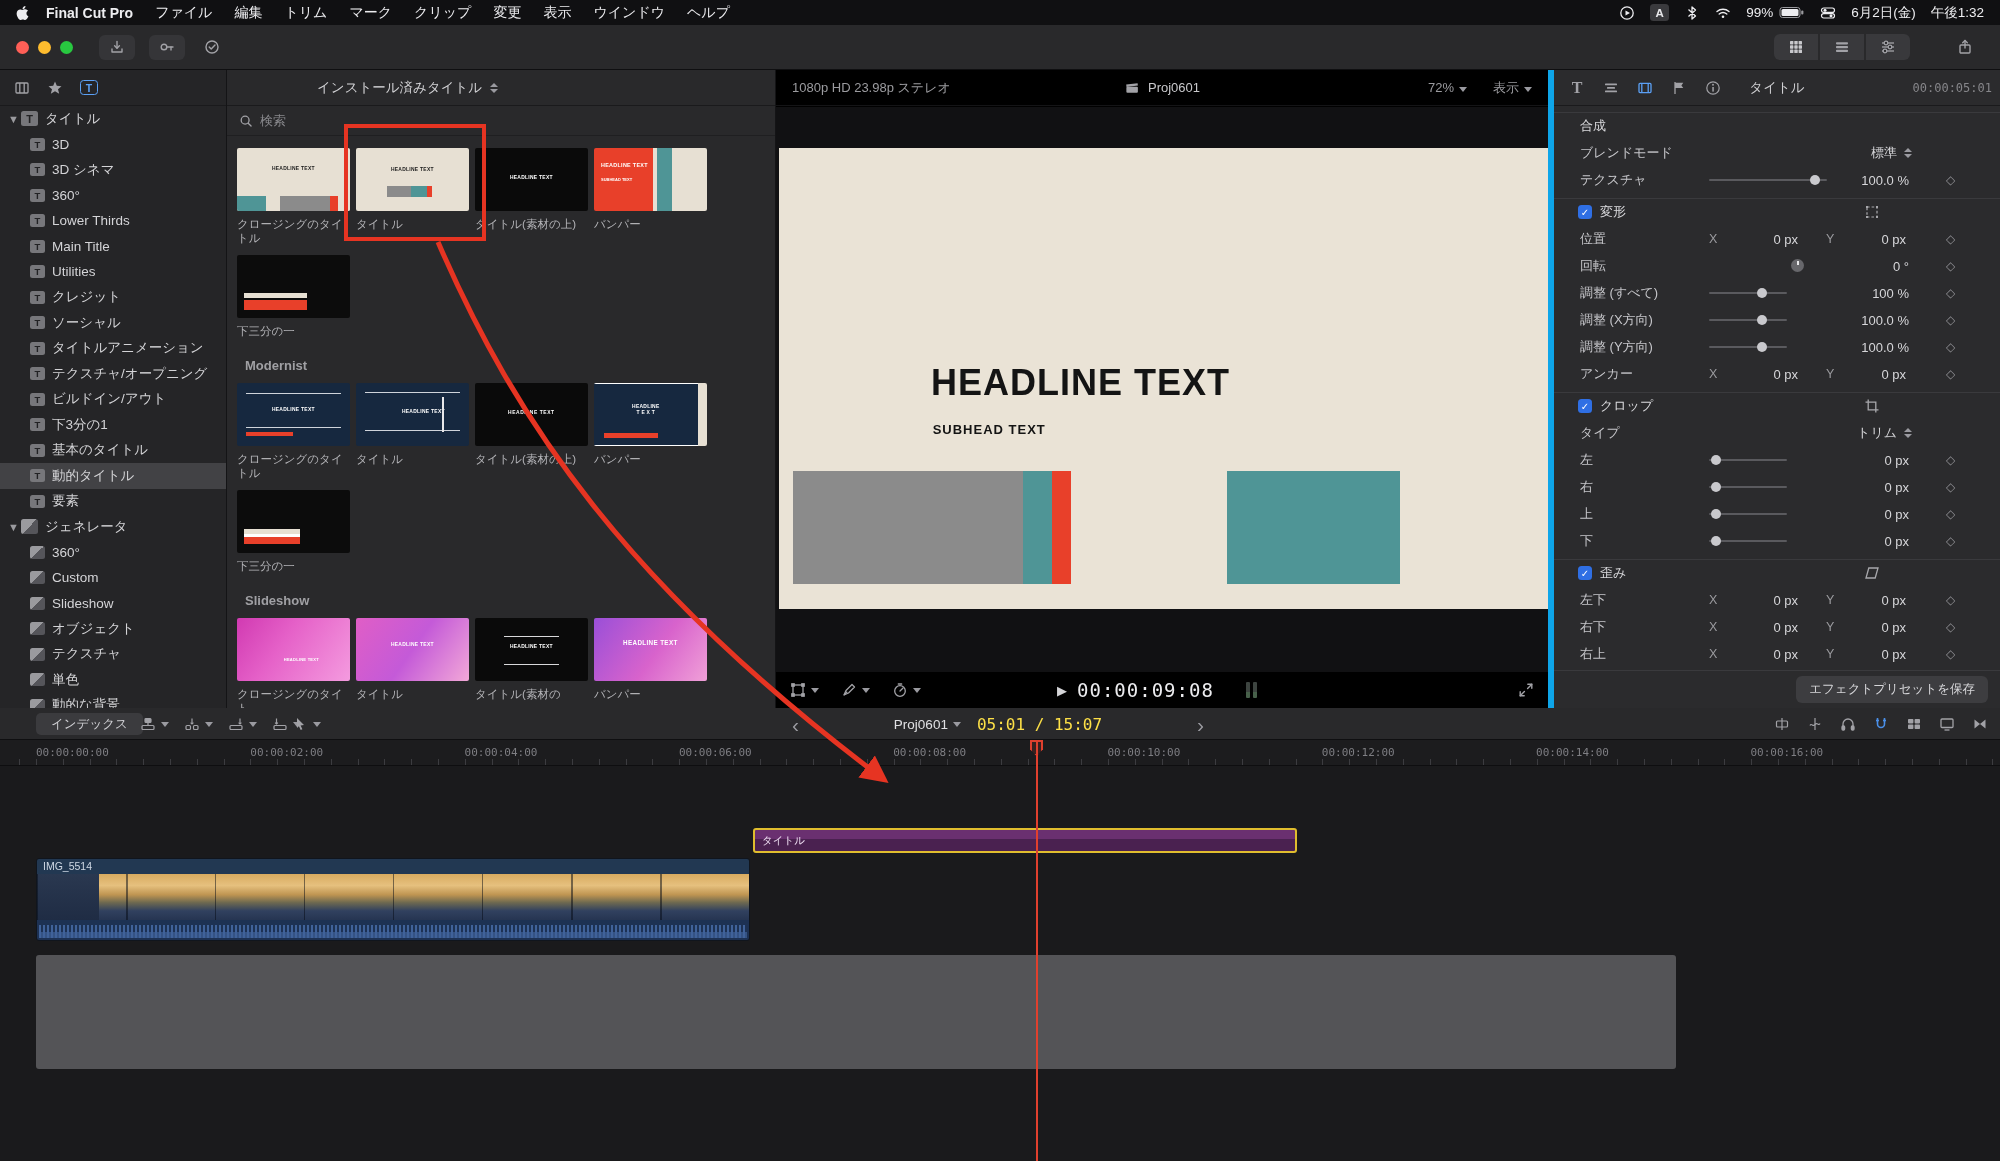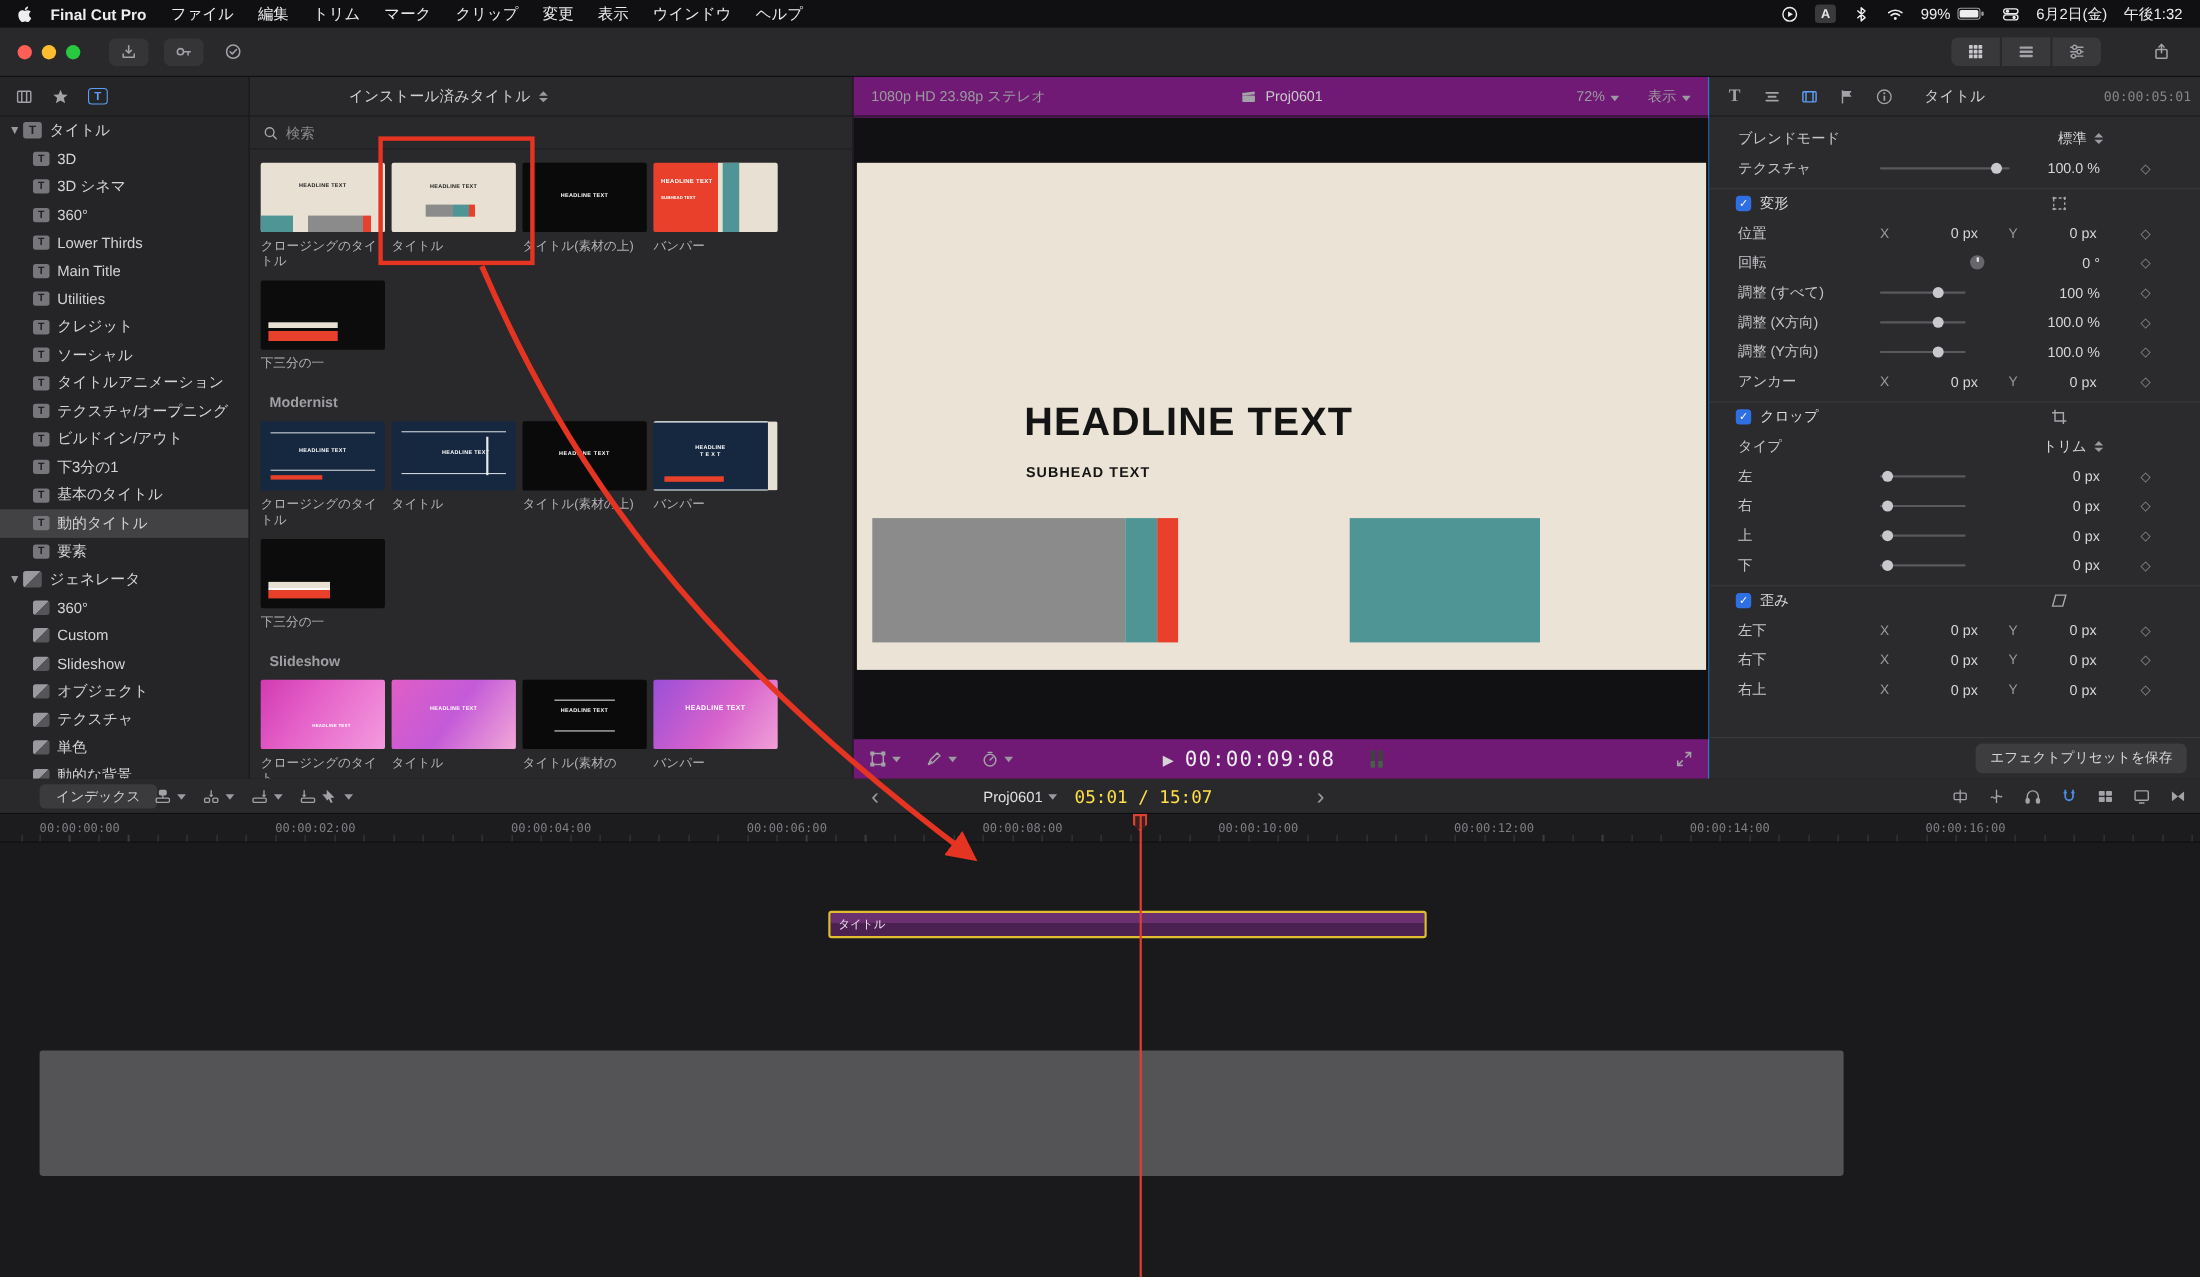--- a/index.html
+++ b/index.html
@@ -111,21 +111,21 @@
   .v-skylight-closing .th-text { left:-38%; top:58%; transform:scale(.45); }
   .v-skylight-title { background:linear-gradient(125deg,#e05ec6 0%,#c45ad8 50%,#f2a8d8 100%); }
   .v-skylight-title .th-text { top:34%; }
   .v-skylight-overlay { background:#0a0a0a; }
   .v-skylight-overlay .th-text { top:36%; }
   .v-skylight-overlay::before { content:""; position:absolute; left:26%; right:26%; top:28%; height:1px; background:#d8d8da; box-shadow:0 28px 0 #d8d8da; }
   .v-skylight-bumper { background:linear-gradient(125deg,#9a4fd8 0%,#d863cc 55%,#f0a0d8 100%); }
   .v-skylight-bumper .th-text { top:32%; transform:scale(.7); }
 
   
-  #viewer { width:778px; height:100%; background:#701a75; border-right:1px solid #0ea5e9; position:relative; }
+  #viewer { width:778px; height:100%; background:#000000; border-right:6px solid #0ea5e9; position:relative; }
   #viewer-header { height:36px; border-bottom:1px solid #141416; display:flex; align-items:center; padding:0 16px; font-size:13px; color:#9b9b9f; position:relative; }
   #viewer-project { position:absolute; left:50%; transform:translateX(-50%); display:flex; align-items:center; gap:8px; color:#c9c9cc; }
   #viewer-header .right { margin-left:auto; display:flex; align-items:center; gap:26px; }
   #viewer-canvas { position:absolute; top:37px; left:0; right:0; bottom:36px; background:#111113; overflow:hidden; }
   #v-frame { position:absolute; left:3px; top:41px; width:772px; height:461px; background:#eae3d6; }
   #v-headline { position:absolute; left:19.7%; top:46.5%; font-size:36px; font-weight:800; letter-spacing:1px; color:#141414; white-space:nowrap; }
   #v-subhead { position:absolute; left:19.9%; top:59.5%; font-size:13px; font-weight:bold; letter-spacing:1px; color:#141414; }
   .v-shape { position:absolute; top:70%; height:24.5%; }
   .v-gray { left:1.8%; width:29.8%; background:#8b8b8b; }
   .v-teal1 { left:31.6%; width:3.8%; background:#4f9596; }
@@ -711,20 +711,23 @@
               <circle cx="8" cy="8" r="6.2"></circle>
               <rect x="7.3" y="7" width="1.5" height="4.6" fill="currentColor" stroke="none"></rect>
               <circle cx="8" cy="4.8" r=".95" fill="currentColor" stroke="none"></circle>
             </svg>
           </span>
         </span>
       <span id="insp-title">タイトル</span>
       <span id="insp-timecode" class="mono">00:00:05:01</span>
     </div>
     <div id="inspector-rows">
+        <div class="insp-row insp-section">
+          <span class="sec-name" style="left:26px">合成</span>
+        </div>
         <div class="insp-row">
           <span class="insp-label">ブレンドモード</span>
           <span class="popup">
             <span>標準</span>
             <span class="updown">
               <i class="up"></i>
               <i class="down"></i>
             </span>
           </span>
         </div>
@@ -1003,20 +1006,25 @@
       <span class="ruler-label" style="left: 678.9px;">00:00:06:00</span>
       <span class="ruler-label" style="left: 893.2px;">00:00:08:00</span>
       <span class="ruler-label" style="left: 1107.5px;">00:00:10:00</span>
       <span class="ruler-label" style="left: 1321.8px;">00:00:12:00</span>
       <span class="ruler-label" style="left: 1536.1px;">00:00:14:00</span>
       <span class="ruler-label" style="left: 1750.4px;">00:00:16:00</span>
     </div>
   <div id="title-clip">
     <span>タイトル</span>
   </div>
+  <div class="clip" id="clip-1">
+    <div class="clip-name">IMG_5514</div>
+    <div class="filmstrip"></div>
+    <div class="waveform"></div>
+  </div>
   <div id="gap-clip"></div>
   <div id="playhead-head"></div>
   <div id="playhead"></div>
 </div>
 
 <svg id="annotation-overlay" width="2000" height="1161" viewBox="0 0 2000 1161">
   <defs>
     <marker id="ah" viewBox="0 0 10 10" refX="7" refY="5" markerWidth="5.5" markerHeight="5.5" orient="auto-start-reverse">
       <path d="M0,0 L10,5 L0,10 z" fill="#e63422"></path>
     </marker>

